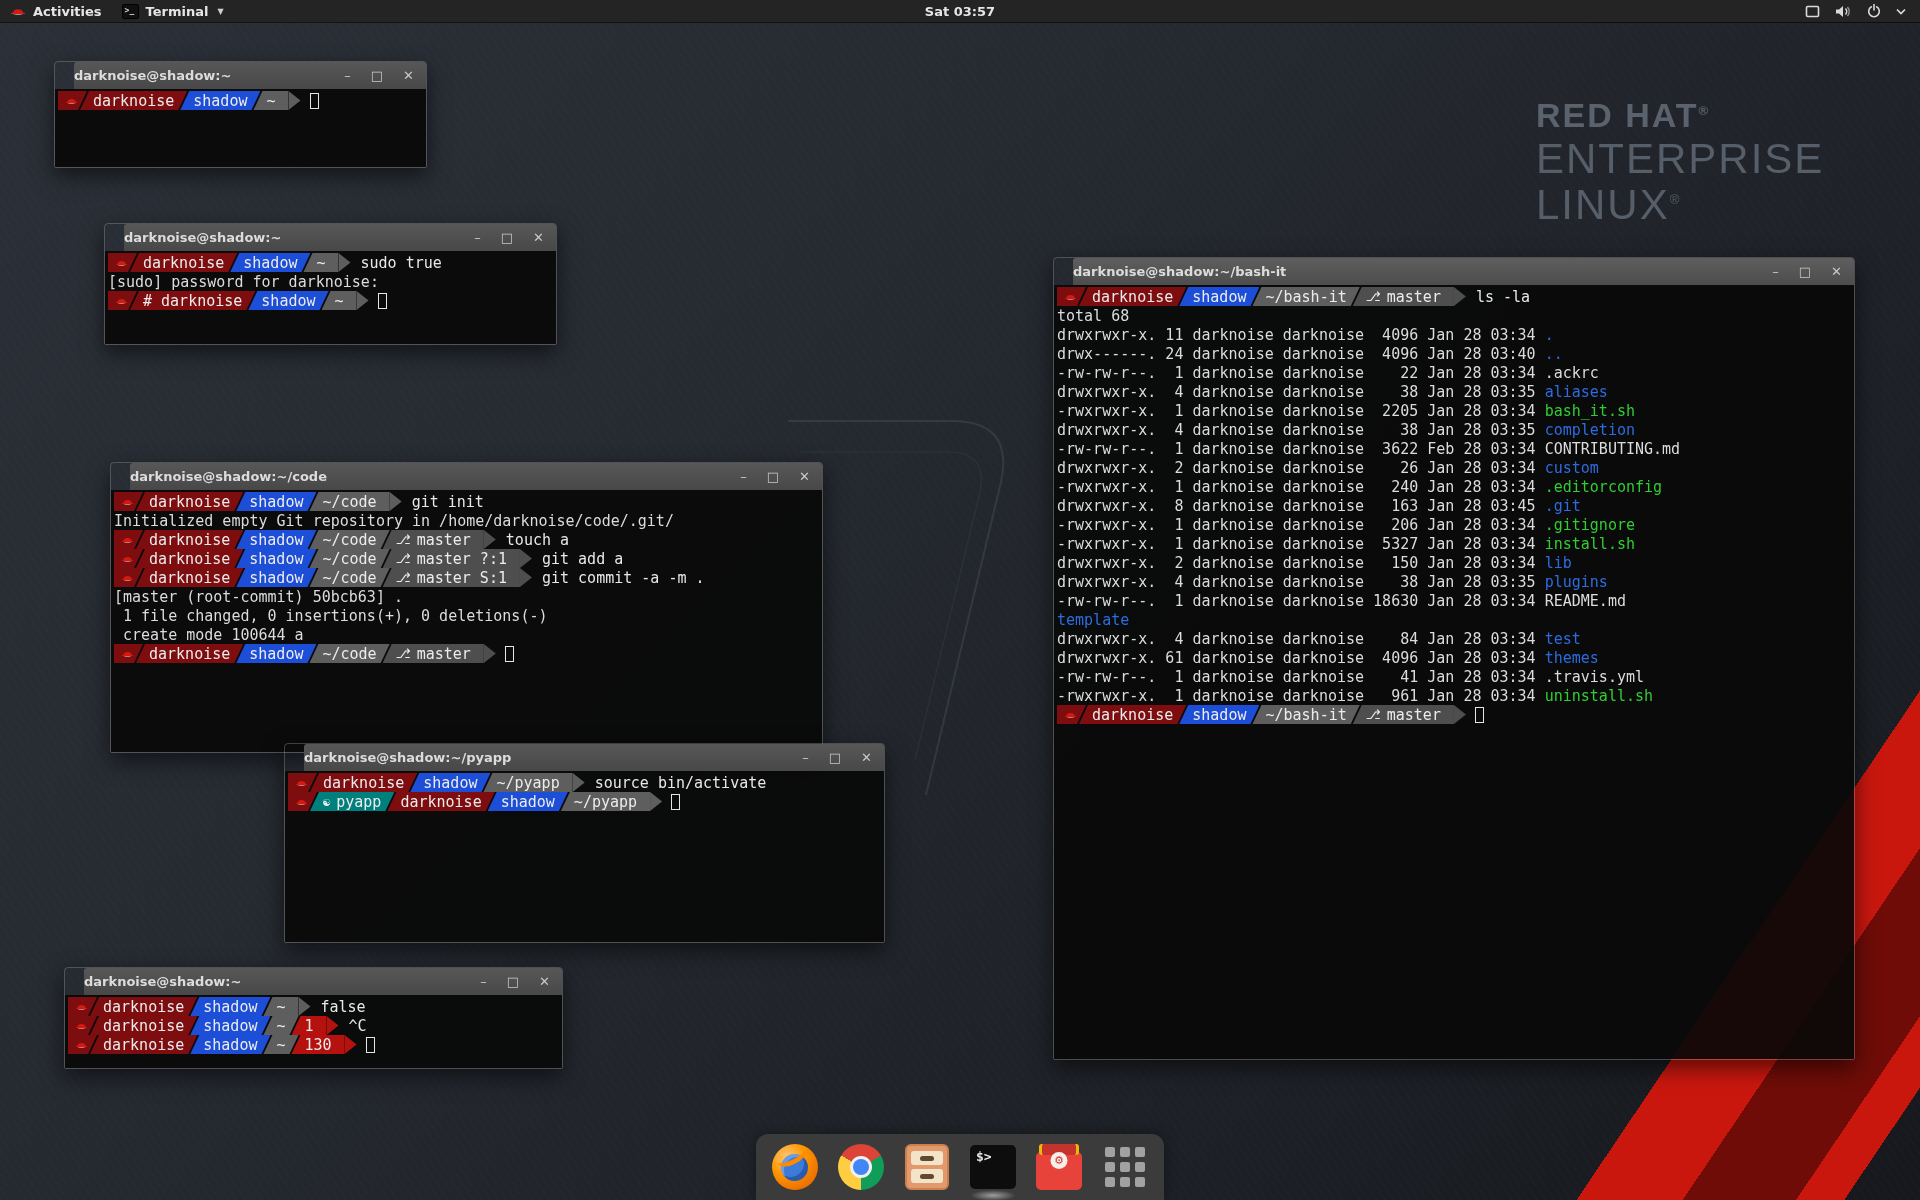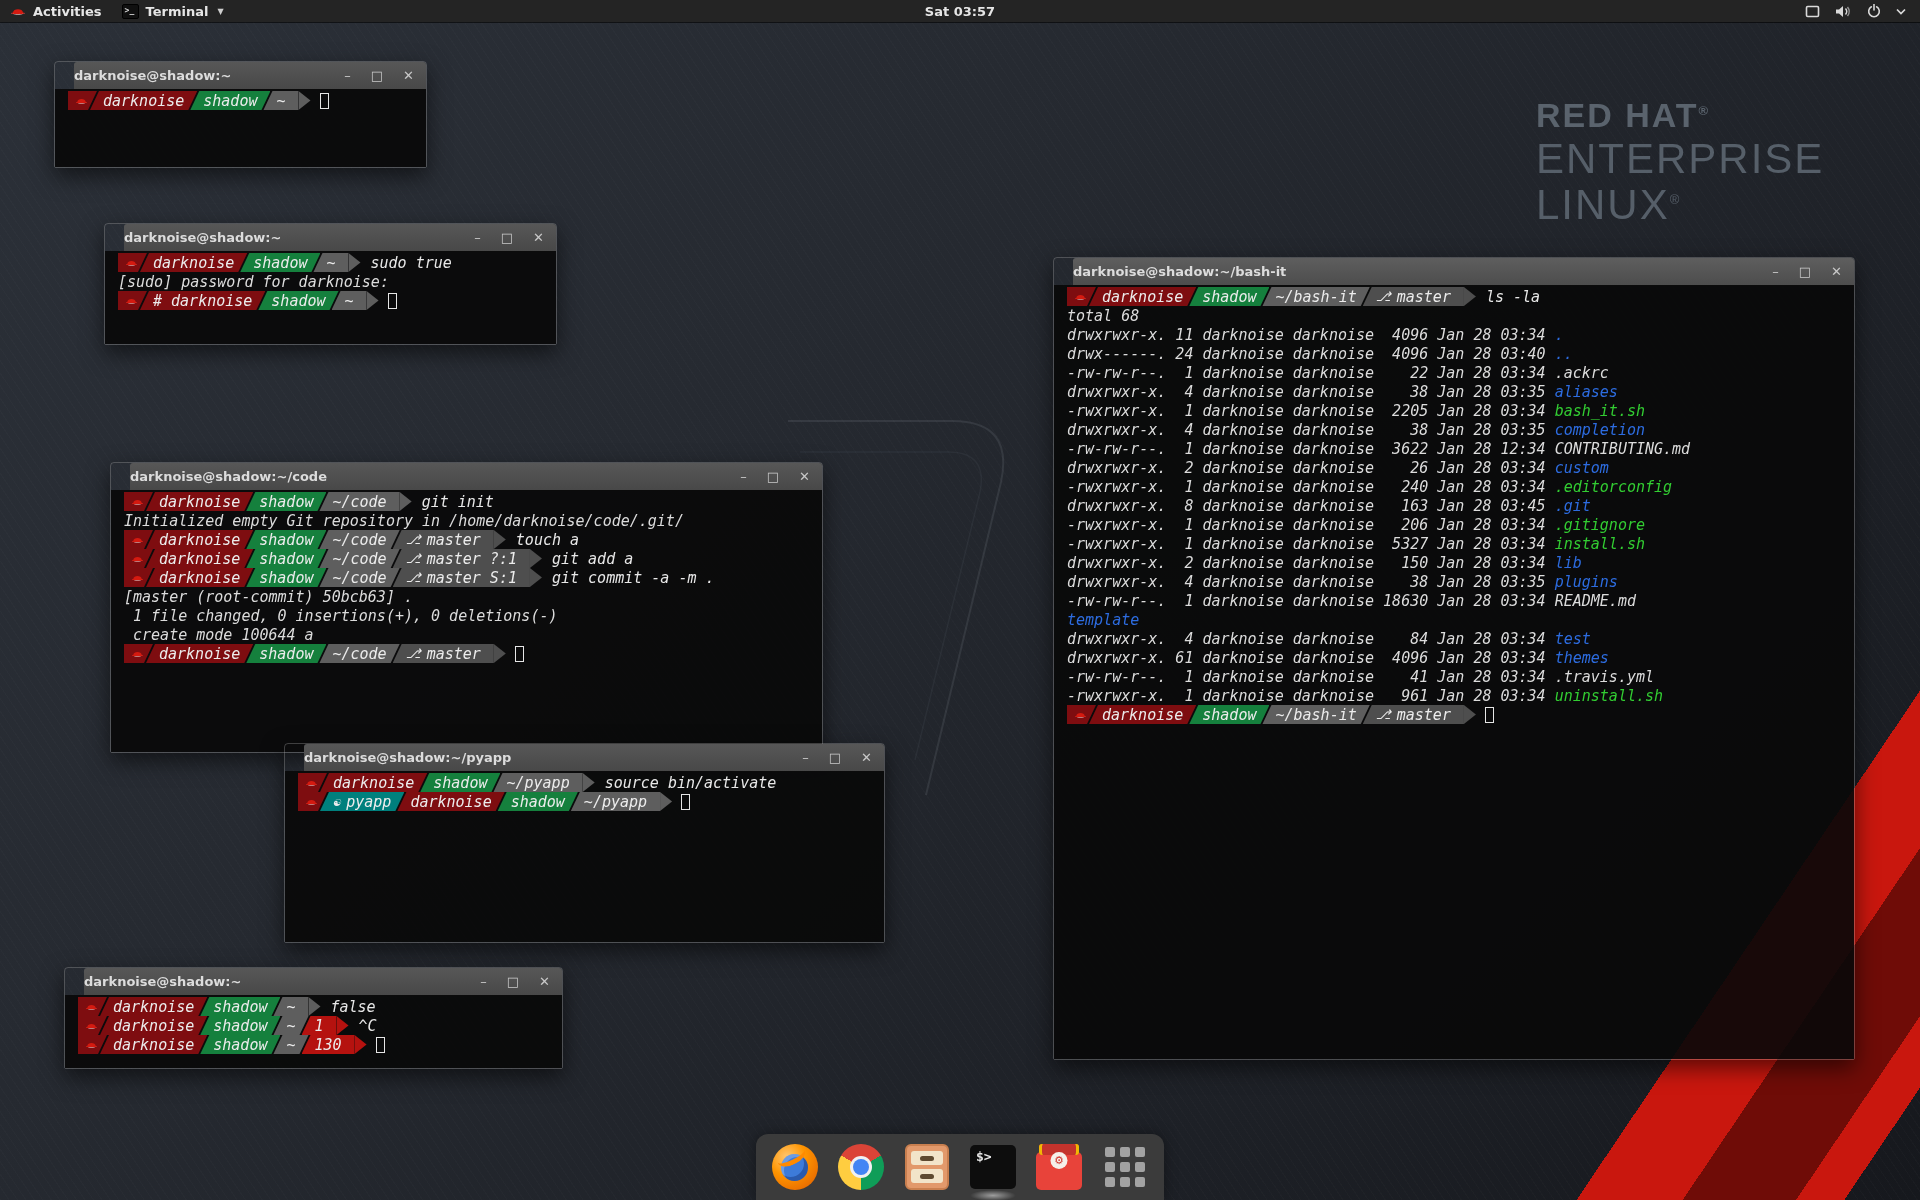--- a/index.html
+++ b/index.html
@@ -37,31 +37,31 @@
   
   .window{position:absolute;border:1px solid rgba(150,150,150,.38);border-radius:4px 4px 2px 2px;
     box-shadow:0 8px 22px rgba(0,0,0,.55);box-sizing:border-box;}
   .titlebar{height:27px;background:linear-gradient(#575757,#484848);border-bottom:1px solid #2e2e2e;
     border-radius:3px 3px 0 0;position:relative;display:flex;align-items:center;justify-content:flex-start;margin-left:19px;}
   .window.focused .titlebar{background:linear-gradient(#5e5e5e,#4d4d4d);}
   .wtitle{color:#dcdcdc;font-size:13px;font-weight:bold;font-family:"DejaVu Sans","Liberation Sans",sans-serif;}
   .wbtns{position:absolute;right:12px;top:0;height:100%;display:flex;align-items:center;gap:20px;}
   .wbtn{color:#c9c9c9;font-size:13px;line-height:1;cursor:pointer;font-family:"DejaVu Sans",sans-serif;}
   .term{position:absolute;left:0;right:0;top:27px;bottom:0;background:rgba(9,9,9,0.92);
-    padding:2px 0 0 13px;overflow:hidden;font-family:"DejaVu Sans Mono","Liberation Mono",monospace;
-    font-size:15px;color:#dcdcdc;font-style:italic;}
+    padding:2px 0 0 3px;overflow:hidden;font-family:"DejaVu Sans Mono","Liberation Mono",monospace;
+    font-size:15px;color:#dcdcdc;}
   .line{height:19px;display:flex;align-items:stretch;white-space:pre;}
   .line .otext{display:flex;align-items:center;}
   .seg{display:flex;align-items:center;height:19px;padding:0 13px;margin-left:-7px;color:#ececec;
     clip-path:polygon(9px 0,100% 0,calc(100% - 9px) 100%,0 100%);}
   .seg.first{margin-left:0;clip-path:polygon(0 0,100% 0,calc(100% - 9px) 100%,0 100%);}
   .seg.last{clip-path:polygon(9px 0,100% 0,100% 100%,0 100%);}
   .sg-hat{background:#7e0d10;padding:0 9px 0 7px;}
   .sg-user{background:#7e0d10;}
-  .sg-host{background:#15803d;}
+  .sg-host{background:#1d4ed8;}
   .sg-path{background:#5e5e5e;}
   .sg-git{background:#4e4e4e;}
   .sg-venv{background:#00807d;}
   .sg-exit{background:#b5120f;}
   .endcap{width:12px;height:19px;clip-path:polygon(0 0,100% 50%,0 100%);}
   .cmd{display:flex;align-items:center;margin-left:10px;color:#e8e8e8;}
   .cursor{width:9px;height:16px;border:1px solid #e6e6e6;align-self:center;margin-left:9px;box-sizing:border-box;}
   .c-fg{color:#dcdcdc;} .c-blue{color:#2d6ce0;} .c-green{color:#32cd32;}
   .gicon{margin-right:6px;font-size:13px;}
   .vicon{margin-right:6px;font-size:12px;}
@@ -255,21 +255,21 @@
               <path d="M3 7 C3 2.5 13 2.5 13 7 L15 7.6 C15 9.4 1 9.4 1 7.6 Z" fill="#d41a10"></path>
               <path d="M1 7.6 C4.5 9.7 11.5 9.7 15 7.6 C15 9 1 9 1 7.6 Z" fill="#e9e9e9"></path>
             </svg></span><span class="seg sg-user">darknoise</span><span class="seg sg-host">shadow</span><span class="seg sg-path">~/bash-it</span><span class="seg sg-git last"><span class="gicon">⎇</span>master</span><span class="endcap" style="background: rgb(78, 78, 78);"></span><span class="cmd">ls -la</span></div>
         <div class="line"><span class="otext c-fg">total 68</span></div>
         <div class="line"><span class="otext c-fg">drwxrwxr-x. 11 darknoise darknoise  4096 Jan 28 03:34 </span><span class="otext c-blue">.</span></div>
         <div class="line"><span class="otext c-fg">drwx------. 24 darknoise darknoise  4096 Jan 28 03:40 </span><span class="otext c-blue">..</span></div>
         <div class="line"><span class="otext c-fg">-rw-rw-r--.  1 darknoise darknoise    22 Jan 28 03:34 </span><span class="otext c-fg">.ackrc</span></div>
         <div class="line"><span class="otext c-fg">drwxrwxr-x.  4 darknoise darknoise    38 Jan 28 03:35 </span><span class="otext c-blue">aliases</span></div>
         <div class="line"><span class="otext c-fg">-rwxrwxr-x.  1 darknoise darknoise  2205 Jan 28 03:34 </span><span class="otext c-green">bash_it.sh</span></div>
         <div class="line"><span class="otext c-fg">drwxrwxr-x.  4 darknoise darknoise    38 Jan 28 03:35 </span><span class="otext c-blue">completion</span></div>
-        <div class="line"><span class="otext c-fg">-rw-rw-r--.  1 darknoise darknoise  3622 Jan 28 12:34 </span><span class="otext c-fg">CONTRIBUTING.md</span></div>
+        <div class="line"><span class="otext c-fg">-rw-rw-r--.  1 darknoise darknoise  3622 Feb 28 03:34 </span><span class="otext c-fg">CONTRIBUTING.md</span></div>
         <div class="line"><span class="otext c-fg">drwxrwxr-x.  2 darknoise darknoise    26 Jan 28 03:34 </span><span class="otext c-blue">custom</span></div>
         <div class="line"><span class="otext c-fg">-rwxrwxr-x.  1 darknoise darknoise   240 Jan 28 03:34 </span><span class="otext c-green">.editorconfig</span></div>
         <div class="line"><span class="otext c-fg">drwxrwxr-x.  8 darknoise darknoise   163 Jan 28 03:45 </span><span class="otext c-blue">.git</span></div>
         <div class="line"><span class="otext c-fg">-rwxrwxr-x.  1 darknoise darknoise   206 Jan 28 03:34 </span><span class="otext c-green">.gitignore</span></div>
         <div class="line"><span class="otext c-fg">-rwxrwxr-x.  1 darknoise darknoise  5327 Jan 28 03:34 </span><span class="otext c-green">install.sh</span></div>
         <div class="line"><span class="otext c-fg">drwxrwxr-x.  2 darknoise darknoise   150 Jan 28 03:34 </span><span class="otext c-blue">lib</span></div>
         <div class="line"><span class="otext c-fg">drwxrwxr-x.  4 darknoise darknoise    38 Jan 28 03:35 </span><span class="otext c-blue">plugins</span></div>
         <div class="line"><span class="otext c-fg">-rw-rw-r--.  1 darknoise darknoise 18630 Jan 28 03:34 </span><span class="otext c-fg">README.md</span></div>
         <div class="line"><span class="otext c-blue">template</span></div>
         <div class="line"><span class="otext c-fg">drwxrwxr-x.  4 darknoise darknoise    84 Jan 28 03:34 </span><span class="otext c-blue">test</span></div>

